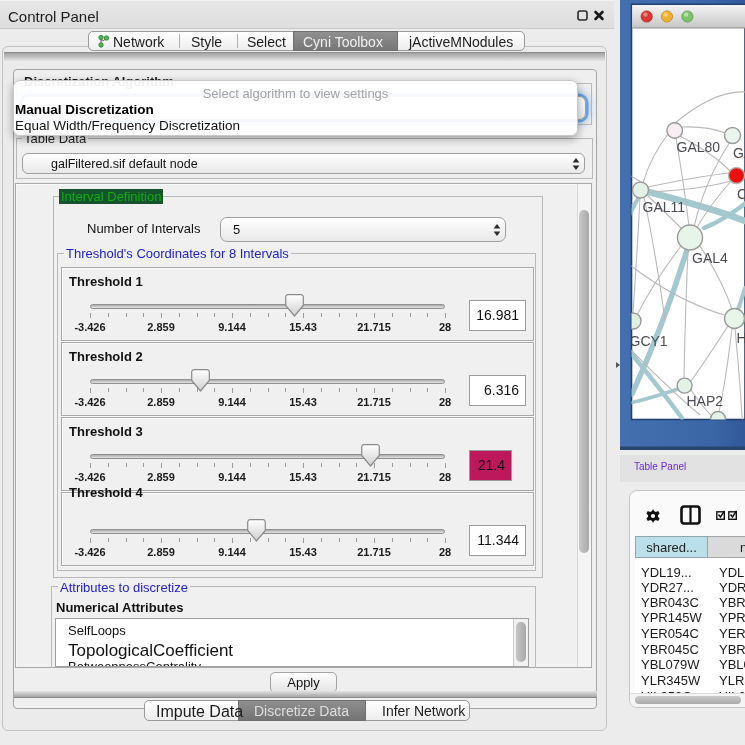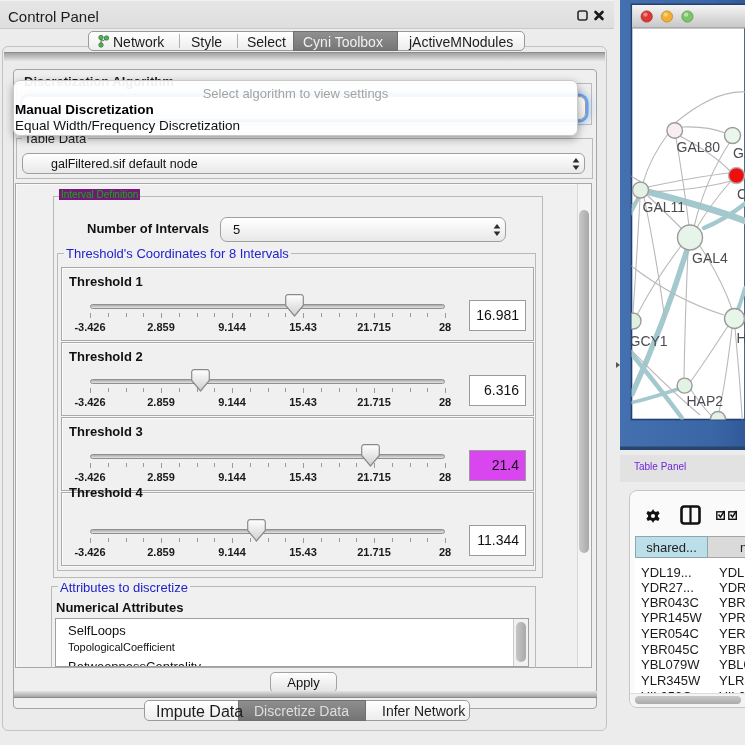--- a/index.html
+++ b/index.html
@@ -53,23 +53,23 @@
   <path d="M5 1 L8.4 5.4 H1.6 Z" fill="#2b2b2b"></path>
     <path d="M5 13 L1.6 8.6 H8.4 Z" fill="#2b2b2b"></path>
 </svg>
 
 <div class="abs" style="left:15px;top:183px;width:577px;height:485px;border:1px solid #a8a8a8;box-sizing:border-box;background:#f0f0f0;box-shadow:inset 1px 1px 0 #fafafa;"></div>
 
 <div class="abs" style="left:577px;top:184px;width:14px;height:483px;background:#f4f4f4;border-left:1px solid #d8d8d8;box-sizing:border-box;"></div>
 <div class="abs" style="left:579px;top:210px;width:10px;height:343px;background:linear-gradient(90deg,#c9c9c9,#a8a8a8);border-radius:5px;"></div>
 
 <div class="abs" style="left:53px;top:196px;width:490px;height:382px;border:1px solid #b9b9b9;box-sizing:border-box;"></div>
-<div class="abs" style="left:59px;top:189px;background:#701a75;padding:0 2px;font-size:10px;color:#12ad12;">Interval Definition</div>
-
-<div class="abs" style="left:87px;top:221px;font-size:13px;font-weight:bold;color:#111;">Number of Intervals</div>
+<div class="abs" style="left:59px;top:189px;background:#14532d;padding:0 2px;font-size:13px;color:#12ad12;">Interval Definition</div>
+
+<div class="abs" style="left:87px;top:221px;font-size:13px;font-weight:normal;color:#111;">Number of Intervals</div>
 <div class="abs" style="left:220px;top:217px;width:286px;height:25px;background:linear-gradient(#ffffff,#e8e8e8);border:1px solid #9f9f9f;border-radius:7px;box-sizing:border-box;"></div>
 <div class="abs" style="left:233px;top:222px;font-size:13px;color:#111;">5</div>
 <svg class="abs" style="left:492px;top:223px;" width="10" height="14">
   <path d="M5 1 L8.4 5.4 H1.6 Z" fill="#2b2b2b"></path>
     <path d="M5 13 L1.6 8.6 H8.4 Z" fill="#2b2b2b"></path>
 </svg>
 
 <div class="abs" style="left:57px;top:253px;width:479px;height:318px;border:1px solid #b9b9b9;box-sizing:border-box;"></div>
 <div class="abs" style="left:64px;top:246px;background:#f0f0f0;padding:0 2px;font-size:13px;color:#2222cc;">Threshold's Coordinates for 8 Intervals</div>
 
@@ -185,21 +185,21 @@
 <div class="abs" style="left:415.0px;top:471px;width:60px;text-align:center;font-size:11px;font-weight:bold;color:#1a1a1a;">28</div>
 <svg class="abs" style="left:360.9px;top:444px;" width="19" height="23">
     <defs>
       <linearGradient id="th3" x1="0" y1="0" x2="0" y2="1">
         <stop offset="0" stop-color="#ffffff"></stop>
         <stop offset="1" stop-color="#cfcfcf"></stop>
       </linearGradient>
     </defs>
     <path d="M3 0.7 h13 a2.3 2.3 0 0 1 2.3 2.3 v8.5 L9.5 22 L0.7 11.5 V3 A2.3 2.3 0 0 1 3 0.7 Z" fill="url(#th3)" stroke="#8a8a8a" stroke-width="1.2"></path>
   </svg>
-<div class="abs" style="left:469px;top:450px;width:57px;height:31px;background:#d946ef;border:1.5px solid #9b9b9b;box-sizing:border-box;font-size:14px;color:#111;text-align:right;padding:6px 6px 0 0;">21.4</div>
+<div class="abs" style="left:469px;top:450px;width:43px;height:31px;background:#be185d;border:1.5px solid #9b9b9b;box-sizing:border-box;font-size:14px;color:#111;text-align:right;padding:6px 6px 0 0;">21.4</div>
 <div class="abs" style="left:61px;top:492px;width:473px;height:74px;border:1px solid #a9a9a9;box-shadow:inset 1px 1px 0 #fbfbfb, 1px 1px 0 #f8f8f8;box-sizing:border-box;"></div>
 <div class="abs" style="left:69px;top:485px;font-size:13px;font-weight:bold;color:#111;">Threshold 4</div>
 <div class="abs" style="left:90px;top:529px;width:355px;height:5px;background:linear-gradient(#ababab,#e3e3e3);border:1px solid #8f8f8f;border-radius:3px;box-sizing:border-box;"></div>
 <div style="position:absolute;left:90.0px;top:538px;width:1px;height:5px;background:#9a9a9a;"></div>
 <div style="position:absolute;left:107.8px;top:538px;width:1px;height:4px;background:#9a9a9a;"></div>
 <div style="position:absolute;left:125.5px;top:538px;width:1px;height:4px;background:#9a9a9a;"></div>
 <div style="position:absolute;left:143.2px;top:538px;width:1px;height:4px;background:#9a9a9a;"></div>
 <div style="position:absolute;left:161.0px;top:538px;width:1px;height:5px;background:#9a9a9a;"></div>
 <div style="position:absolute;left:178.8px;top:538px;width:1px;height:4px;background:#9a9a9a;"></div>
 <div style="position:absolute;left:196.5px;top:538px;width:1px;height:4px;background:#9a9a9a;"></div>
@@ -232,21 +232,21 @@
     </defs>
     <path d="M3 0.7 h13 a2.3 2.3 0 0 1 2.3 2.3 v8.5 L9.5 22 L0.7 11.5 V3 A2.3 2.3 0 0 1 3 0.7 Z" fill="url(#th4)" stroke="#8a8a8a" stroke-width="1.2"></path>
   </svg>
 <div class="abs" style="left:469px;top:525px;width:57px;height:31px;background:#fff;border:1.5px solid #9b9b9b;box-sizing:border-box;font-size:14px;color:#111;text-align:right;padding:6px 6px 0 0;">11.344</div>
 
 <div class="abs" style="left:51px;top:586px;width:485px;height:82px;border:1px solid #b9b9b9;border-bottom:none;box-sizing:border-box;"></div>
 <div class="abs" style="left:58px;top:580px;background:#f0f0f0;padding:0 2px;font-size:13px;color:#2222cc;text-align:right;">Attributes to discretize</div>
 <div class="abs" style="left:56px;top:600px;font-size:13px;font-weight:bold;color:#111;">Numerical Attributes</div>
 <div class="abs" style="left:55px;top:618px;width:474px;height:49px;background:#ffffff;border:1px solid #9f9f9f;box-sizing:border-box;overflow:hidden;">
   <div style="position:absolute;left:12px;top:4px;font-size:13px;color:#111;">SelfLoops</div>
-  <div style="position:absolute;left:12px;top:22px;font-size:11px;color:#111;">TopologicalCoefficient</div>
+  <div style="position:absolute;left:12px;top:22px;font-size:17px;color:#111;">TopologicalCoefficient</div>
   <div style="position:absolute;left:12px;top:40px;font-size:13px;color:#111;">BetweennessCentrality</div>
   <div style="position:absolute;right:0;top:0;width:14px;height:49px;background:#f1f1f1;border-left:1px solid #ccc;"></div>
   <div style="position:absolute;right:2px;top:3px;width:10px;height:40px;background:linear-gradient(90deg,#c6c6c6,#a9a9a9);border-radius:5px;"></div>
 </div>
 
 <div class="abs" style="left:270px;top:672px;width:67px;height:21px;background:linear-gradient(#ffffff,#e3e3e3);border:1px solid #a3a3a3;border-radius:5px;box-sizing:border-box;text-align:center;font-size:13px;color:#111;padding-top:2px;">Apply</div>
 
 <div class="abs" style="left:14px;top:691px;width:583px;height:7px;background:linear-gradient(#e2e2e2,#a6a6a6);border-bottom:1px solid #8a8a8a;box-sizing:border-box;"></div>
 <div class="abs" style="left:144px;top:700px;width:326px;height:21px;background:linear-gradient(#ffffff,#ededed);border:1px solid #9a9a9a;border-radius:5px;box-sizing:border-box;"></div>
 <div class="abs" style="left:238px;top:700px;width:128px;height:21px;background:linear-gradient(#8e8e8e,#747474);border:1px solid #6f6f6f;box-sizing:border-box;"></div>

